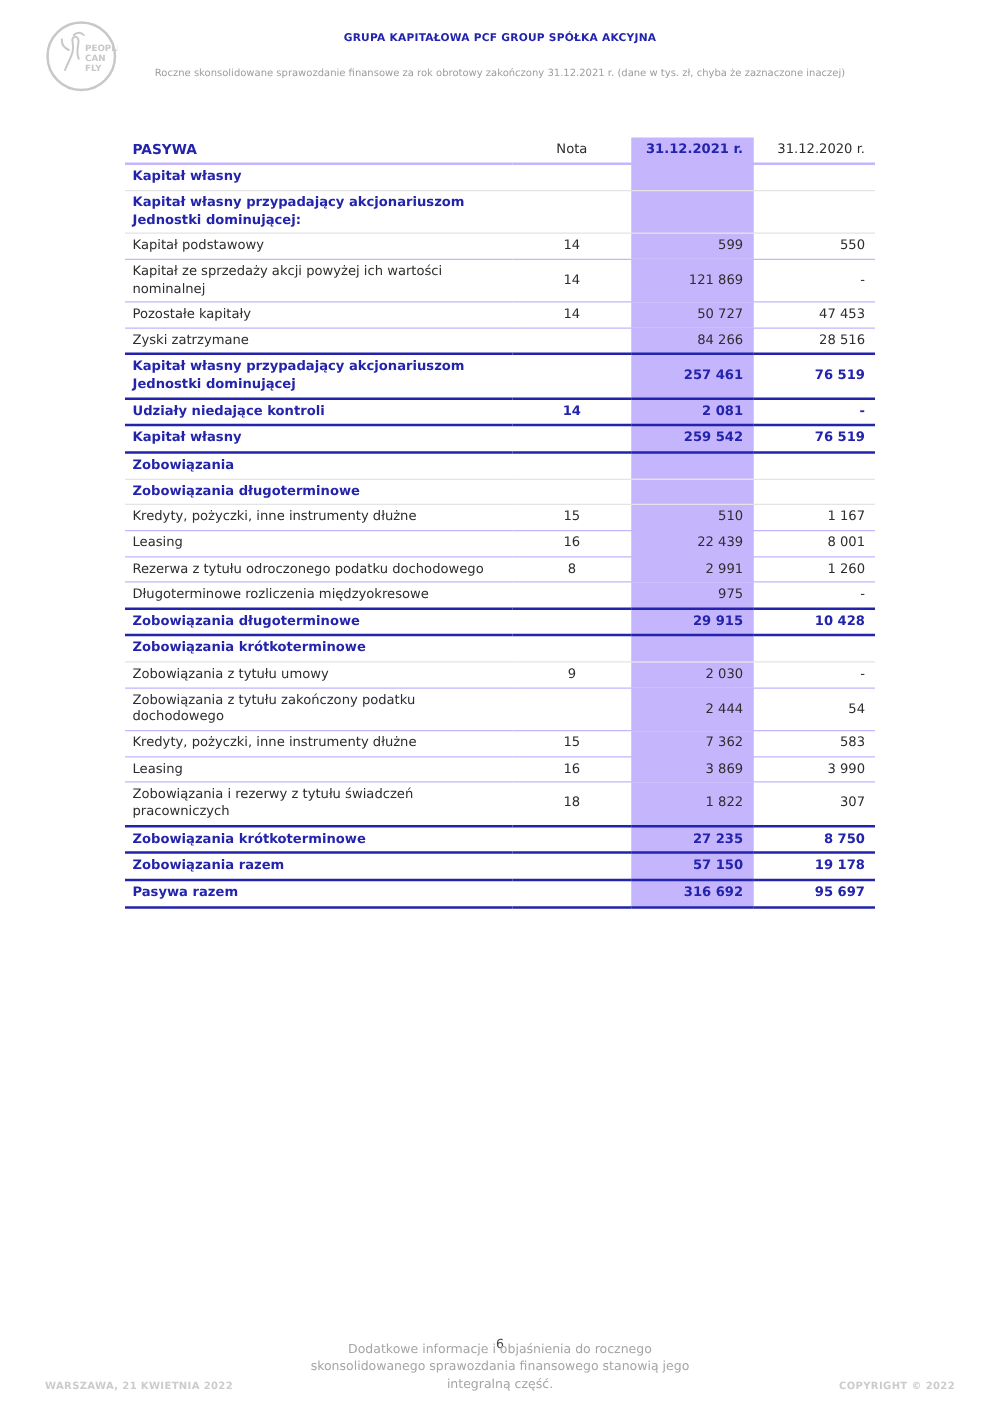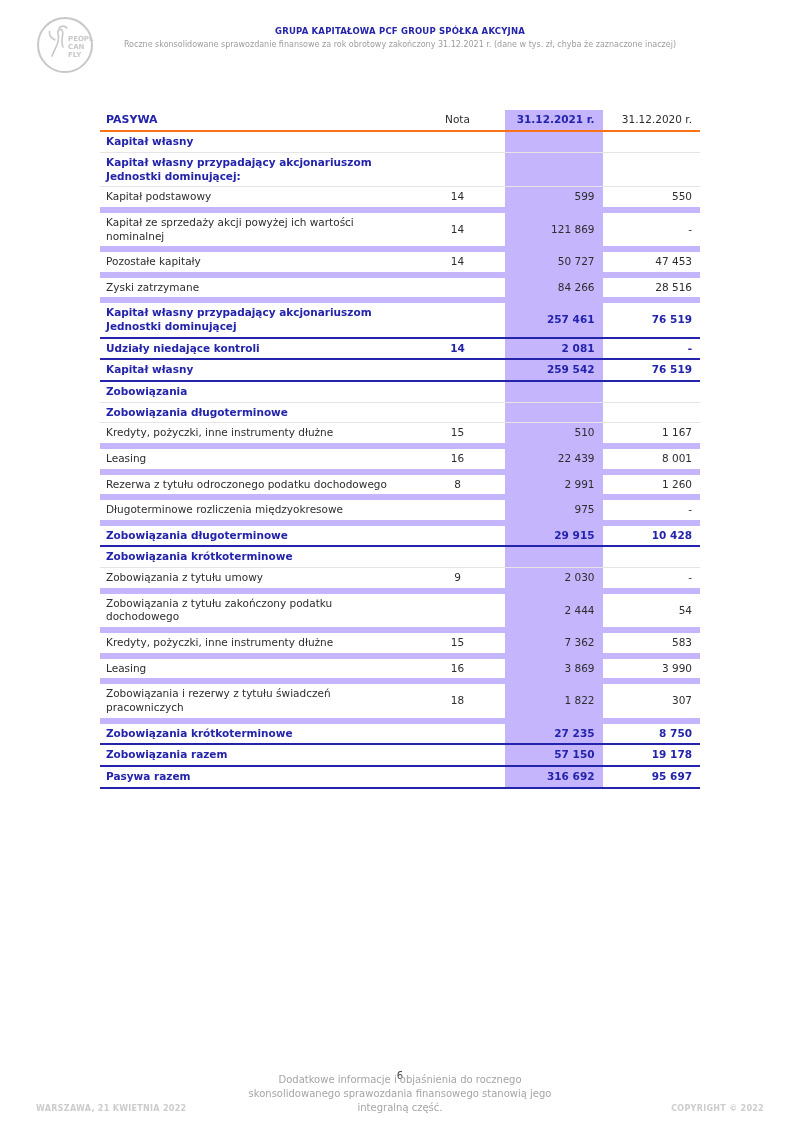--- a/index.html
+++ b/index.html
@@ -11,43 +11,43 @@
   }
   .page { position:relative; width:800px; height:1131px; background:#fff; }
 
   
   .doc-header { position:absolute; top:14px; left:0; width:100%; height:70px; }
   .logo {
     position:absolute; left:36px; top:2px; width:58px; height:58px;
   }
   .header-text { position:absolute; left:120px; right:120px; top:12px; text-align:center; }
   .company { color:#2323ab; font-weight:bold; font-size:8.5px; letter-spacing:.2px; }
-  .subtitle { color:#9d9d9d; font-size:8px; margin-top:4px; }
+  .subtitle { color:#9d9d9d; font-size:8px; margin-top:18px; }
 
   
   table.fin {
     position:absolute; left:100px; top:110px; width:600px;
     border-collapse:collapse; font-size:10.5px; line-height:1.3;
     table-layout:fixed;
   }
   table.fin col.c-label { width:310px; }
   table.fin col.c-nota  { width:95px; }
   table.fin col.c-num   { width:97.5px; }
 
   table.fin th, table.fin td { vertical-align:middle; }
   table.fin .label { text-align:left; padding:3px 10px 3px 6px; }
   table.fin .nota  { text-align:center; padding:3px 2px; }
   table.fin .num   { text-align:right; padding:3px 8px 3px 2px; white-space:nowrap; }
   table.fin .hl    { background:#c4b5fd; }
 
-  thead th { border-bottom:2px solid #f97316; padding-top:5px; padding-bottom:5px; font-weight:normal; color:#2d2d2d; }
+  thead th { border-bottom:2px solid #c4b5fd; padding-top:5px; padding-bottom:5px; font-weight:normal; color:#2d2d2d; }
   thead th.label { color:#2323ab; font-weight:bold; font-size:11px; }
   thead th.hl    { color:#2323ab; font-weight:bold; }
 
-  tr.item td    { border-bottom:6px solid #c4b5fd; color:#2d2d2d; }
+  tr.item td    { border-bottom:1px solid #c4b5fd; color:#2d2d2d; }
   tr.section td { border-bottom:1px solid #e4e4e4; color:#2323ab; font-weight:bold; padding-top:4px; padding-bottom:4px; }
   tr.total td   { border-top:2px solid #2323ab; border-bottom:2px solid #2323ab; color:#2323ab; font-weight:bold; padding-top:6px; padding-bottom:6px; }
 
   
   .page-number { position:absolute; bottom:50px; left:0; width:100%; text-align:center; font-size:10px; color:#444444; }
   .foot-center {
     position:absolute; bottom:16px; left:50%; transform:translateX(-50%);
     width:310px; text-align:center; font-size:10px; color:#a5a5a5; line-height:1.4;
   }
   .foot-left  { position:absolute; bottom:18px; left:36px;  font-size:8px; font-weight:bold; color:#cccccc; letter-spacing:.3px; }

